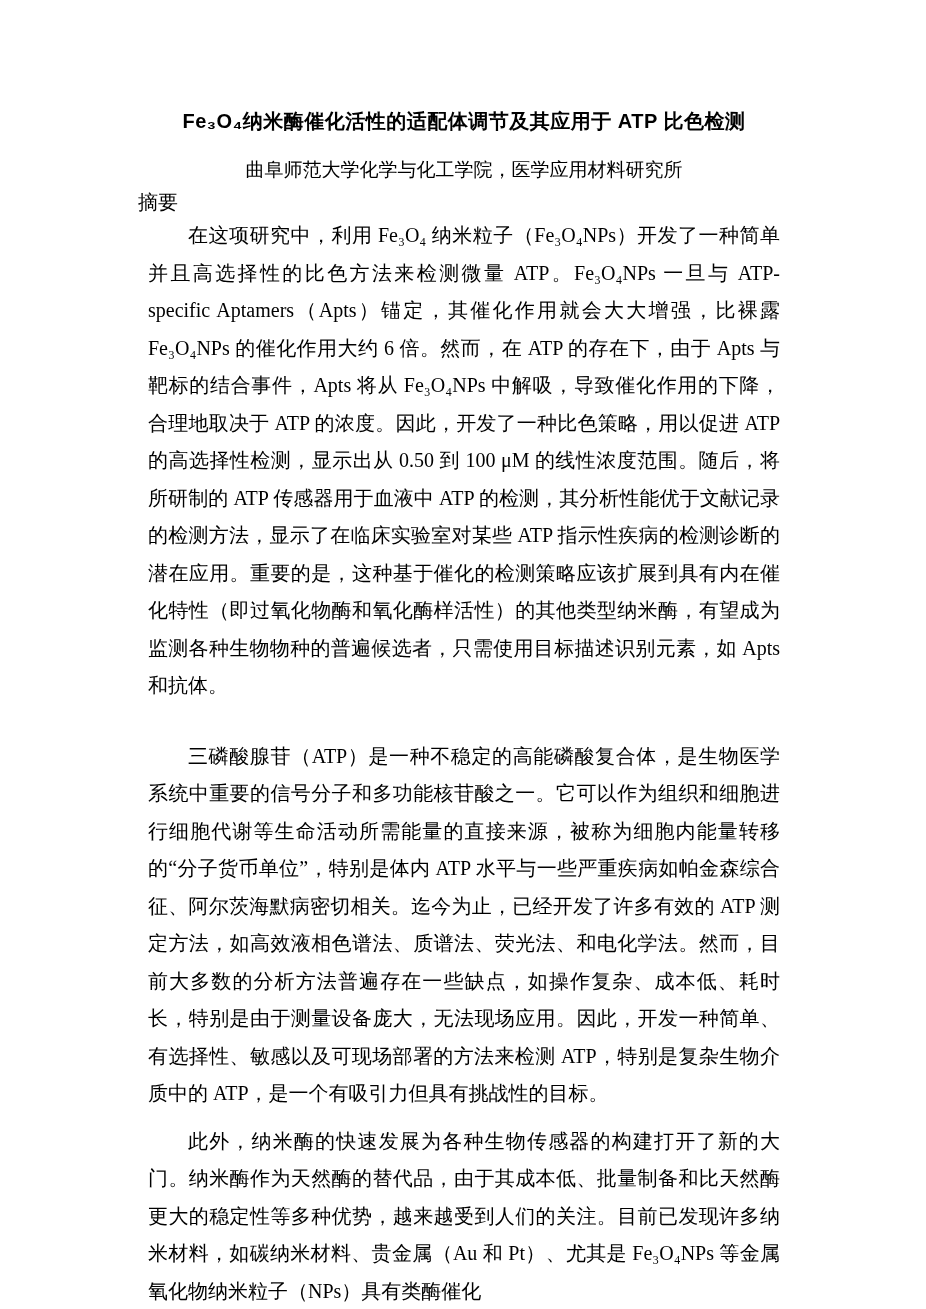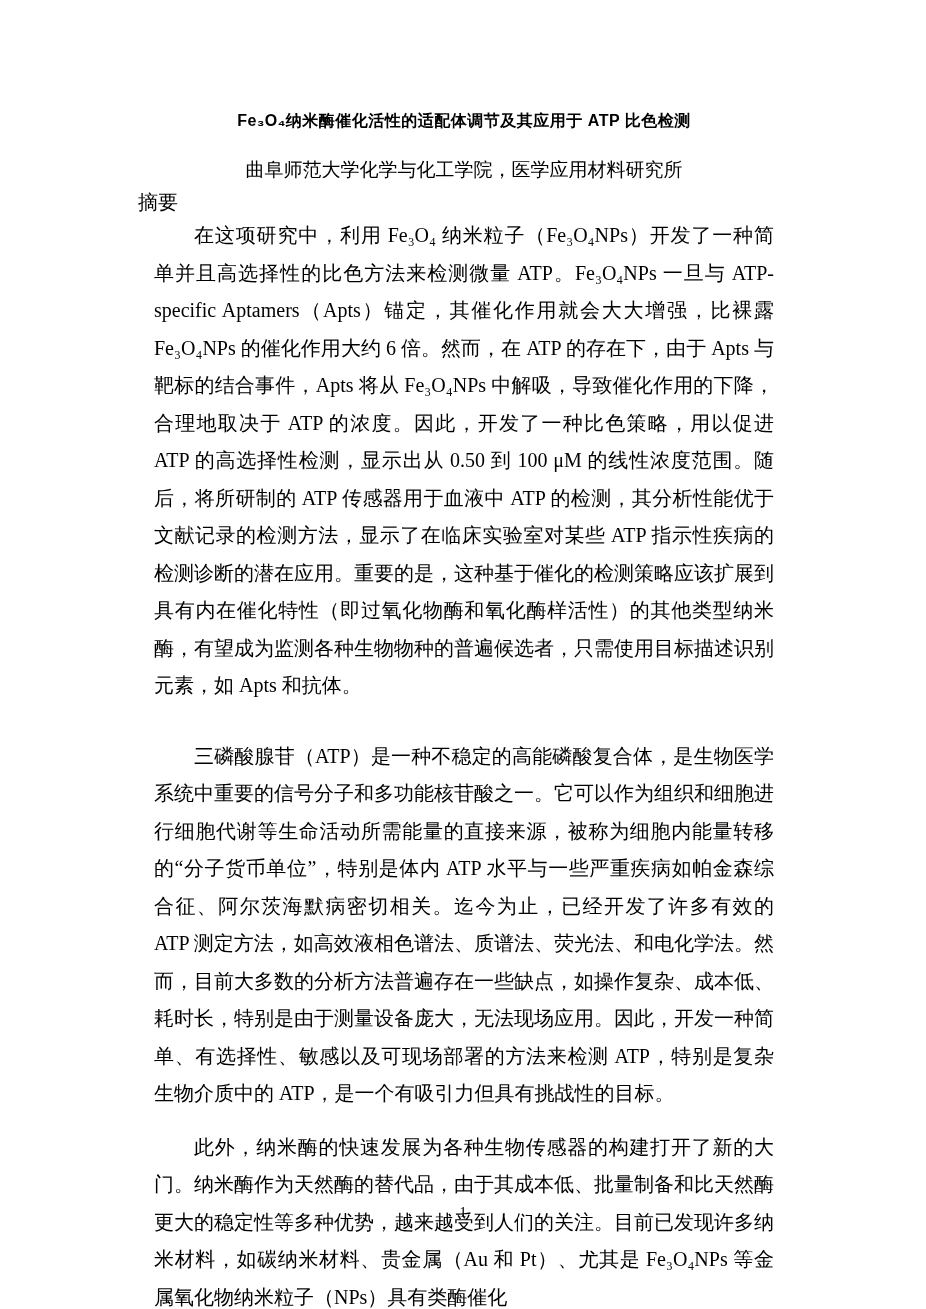--- a/index.html
+++ b/index.html
@@ -15,21 +15,21 @@
     background: #ffffff;
     color: #000000;
     box-sizing: border-box;
     padding: 106px 136px 0 138px;
     overflow: hidden;
     font-family: "Liberation Serif", "DejaVu Serif", serif;
   }
   .title {
     margin: 0 0 10px 0;
     font-family: "Liberation Sans", "DejaVu Sans", sans-serif;
-    font-size: 16px;
+    font-size: 20px;
     font-weight: 700;
     line-height: 30px;
     text-align: center;
     letter-spacing: 0.5px;
   }
   .authors-line {
     font-family: "Liberation Sans", "DejaVu Sans", sans-serif;
     font-size: 19px;
     font-weight: 400;
     line-height: 27px;
@@ -44,21 +44,21 @@
   }
   .abstract-heading {
     margin: 6px 0 0 0;
     font-family: "Liberation Sans", "DejaVu Sans", sans-serif;
     font-size: 20px;
     font-weight: 400;
     line-height: 26px;
     text-align: left;
   }
   .para {
-    margin: 16px;
+    margin: 10px;
     font-size: 20px;
     line-height: 37.5px;
     text-align: justify;
     text-indent: 2em;
     word-break: break-word;
   }
   .abstract-para {
     margin-top: 2px;
     margin-bottom: 33px;
   }

